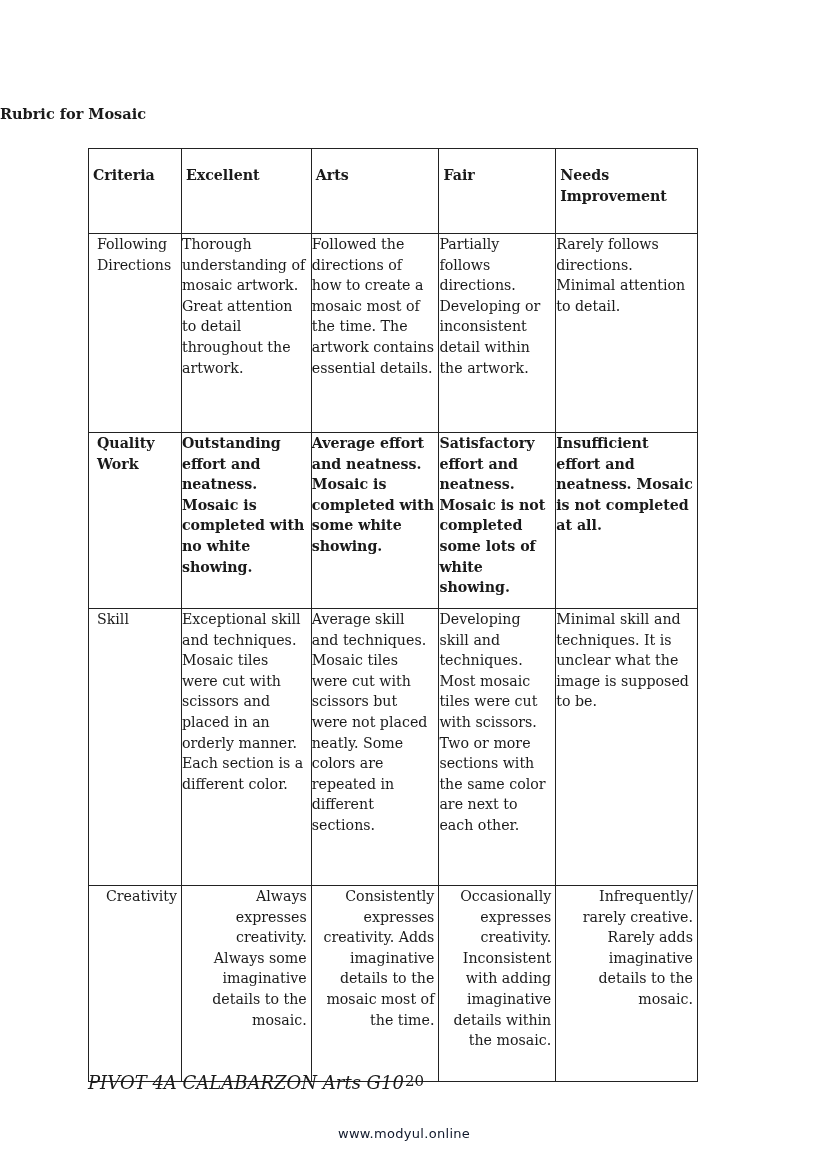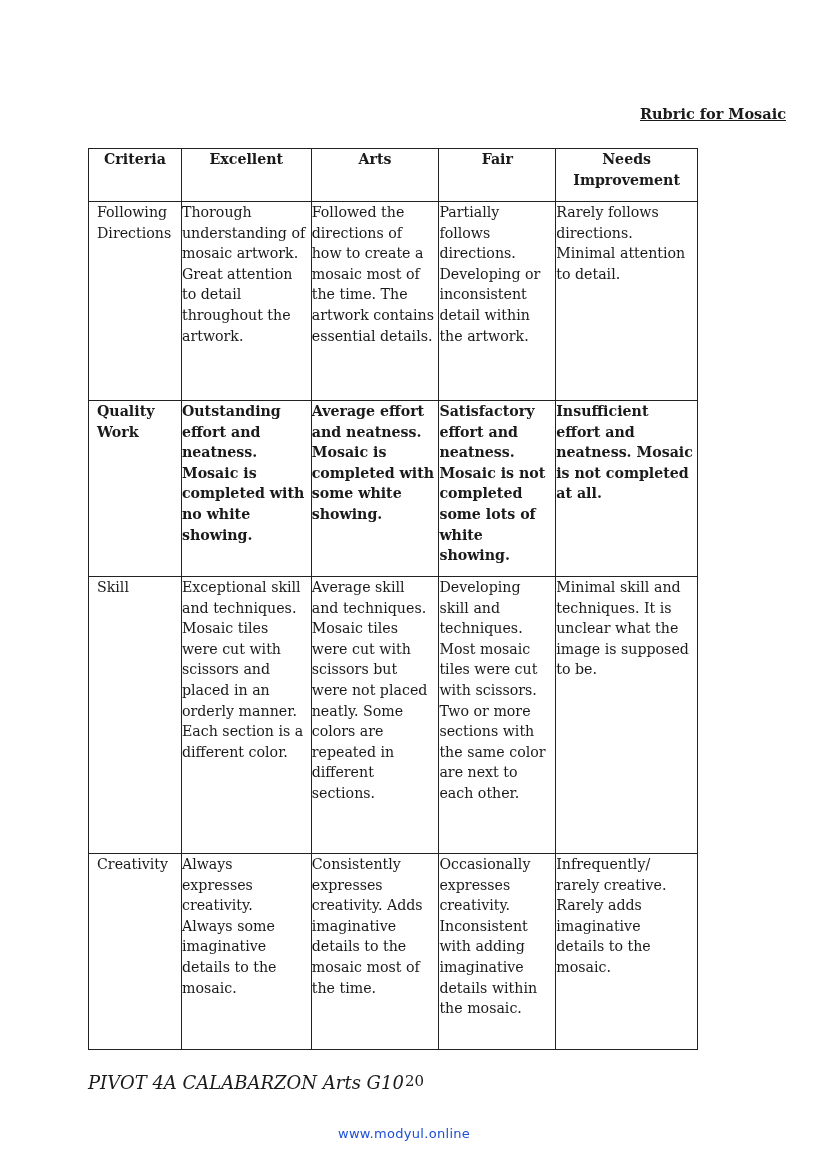--- a/index.html
+++ b/index.html
@@ -1,33 +1,33 @@
 <!DOCTYPE html>
 <html><head>
 <meta charset="utf-8">
 <style>
   html, body { margin: 0; padding: 0; background: #ffffff; }
   body { width: 826px; height: 1169px; position: relative; overflow: hidden;
          font-family: "DejaVu Serif", "Liberation Serif", serif; color: #1a1a1a; }
-  .title { position: absolute; left: 0; width: 786px; top: 105px; text-align: right;
-           font-weight: bold; font-size: 14.5px; text-decoration: underline; }
+  .title { position: absolute; left: 0; width: 786px; top: 105px; text-align: left;
+           font-weight: bold; font-size: 14.5px; }
   table.rubric { position: absolute; left: 88px; top: 148px; width: 610px;
                  border-collapse: collapse; font-size: 14.2px; line-height: 20.6px; }
   table.rubric th, table.rubric td { border: 1.5px solid #222; vertical-align: top;
                  padding: 0 4px 0 0; text-align: left; }
-  table.rubric th { font-weight: bold; text-align: center; padding: 0 4px; height: 52px; }
+  table.rubric th { font-weight: bold; text-align: left; padding: 16px 4px; height: 52px; }
   col.c0 { width: 93px; } col.c1 { width: 130px; } col.c2 { width: 128px; }
   col.c3 { width: 117px; } col.c4 { width: 142px; }
   tr.r0 td { height: 198px; } tr.r1 td { height: 175px; font-weight: bold; }
-  tr.r2 td { height: 276px; } tr.r3 td { height: 195px; }
+  tr.r2 td { height: 276px; } tr.r3 td { height: 195px; text-align: right; }
   .crit { padding-left: 8px !important; }
   .footer-left { position: absolute; left: 88px; top: 1072px; font-style: italic; font-size: 18px; }
   .page-num { position: absolute; left: 405px; top: 1072px; font-size: 15px; }
   .watermark { position: absolute; left: 338px; top: 1126px; font-family: "DejaVu Sans", sans-serif;
-               font-size: 13px; color: #1d4ed8; letter-spacing: 0.3px; }
+               font-size: 13px; color: #0f172a; letter-spacing: 0.3px; }
 </style>
 </head>
 <body>
 
 <div class="title">Rubric for Mosaic</div>
 
 <table class="rubric">
   <colgroup>
       <col class="c0">
       <col class="c1">

